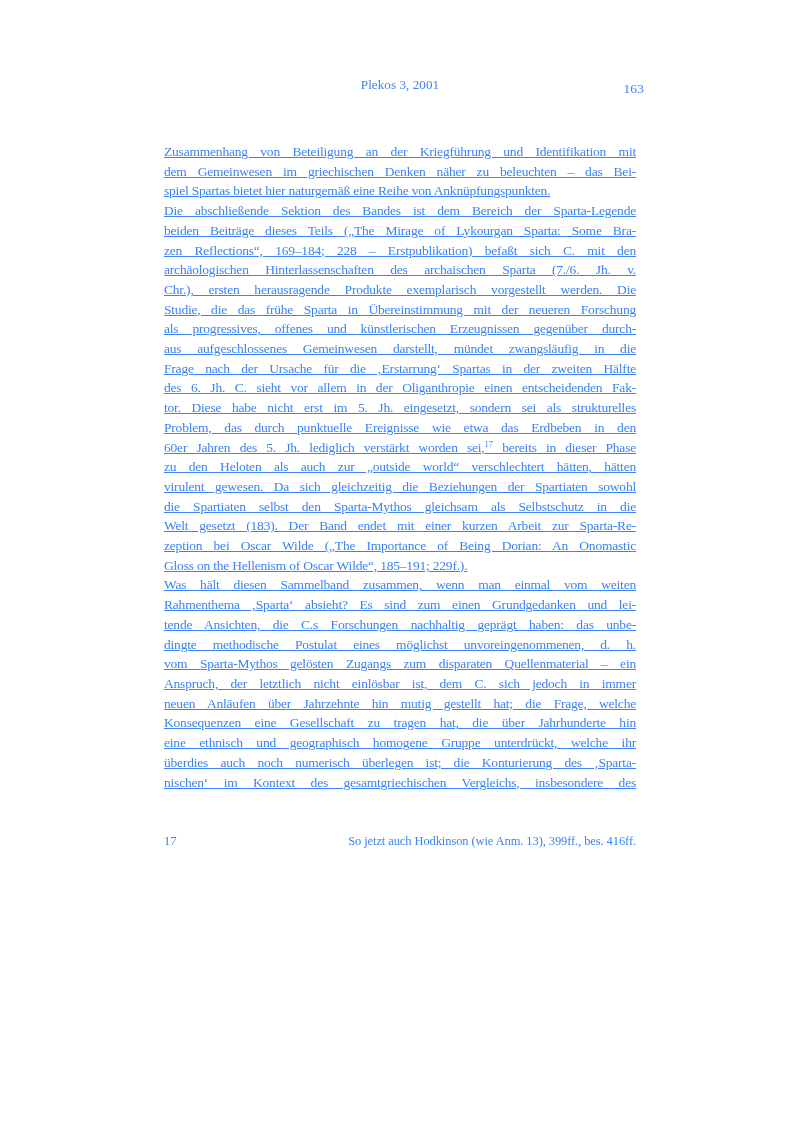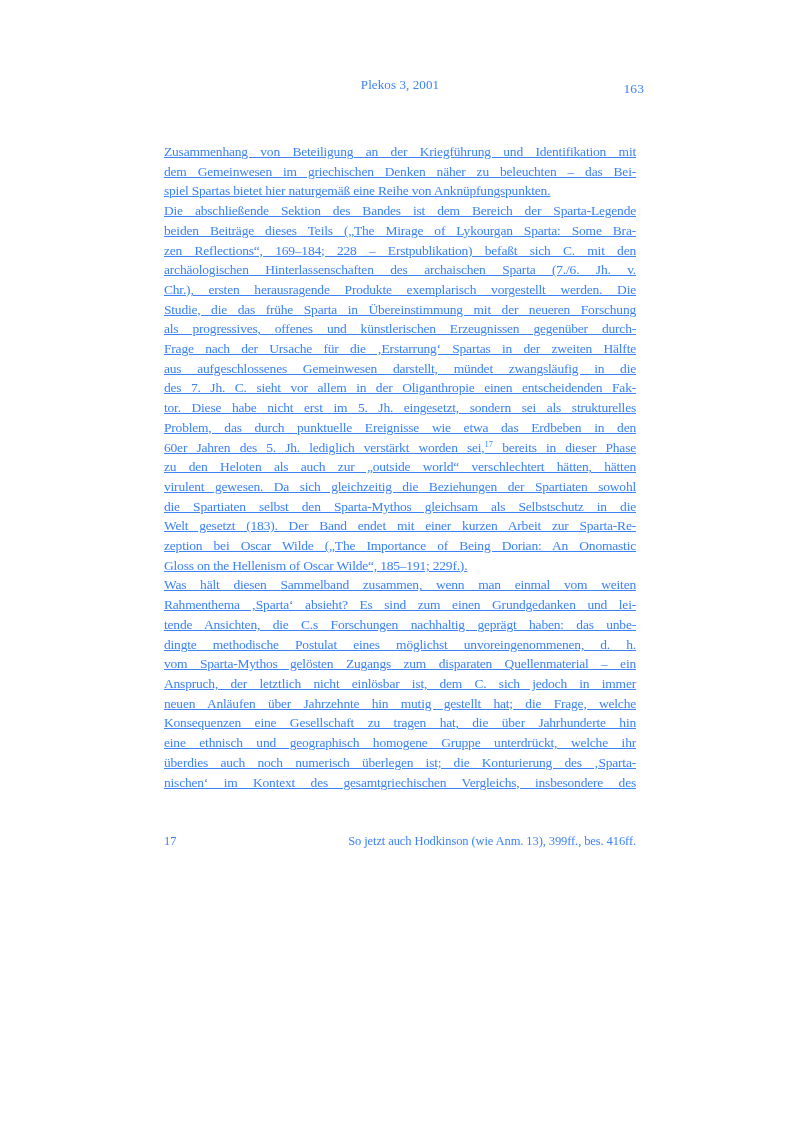--- a/index.html
+++ b/index.html
@@ -93,23 +93,23 @@
           <div class="line lastline">spiel Spartas bietet hier naturgemäß eine Reihe von Anknüpfungspunkten.</div>
         </div>
         <div class="para">
           <div class="line">Die abschließende Sektion des Bandes ist dem Bereich der Sparta-Legende</div>
           <div class="line">beiden Beiträge dieses Teils („The Mirage of Lykourgan Sparta: Some Bra-</div>
           <div class="line">zen Reflections“, 169–184; 228 – Erstpublikation) befaßt sich C. mit den</div>
           <div class="line">archäologischen Hinterlassenschaften des archaischen Sparta (7./6. Jh. v.</div>
           <div class="line">Chr.), ersten herausragende Produkte exemplarisch vorgestellt werden. Die</div>
           <div class="line">Studie, die das frühe Sparta in Übereinstimmung mit der neueren Forschung</div>
           <div class="line">als progressives, offenes und künstlerischen Erzeugnissen gegenüber durch-</div>
+          <div class="line">aus aufgeschlossenes Gemeinwesen darstellt, mündet zwangsläufig in die</div>
           <div class="line">Frage nach der Ursache für die ‚Erstarrung‘ Spartas in der zweiten Hälfte</div>
-          <div class="line">aus aufgeschlossenes Gemeinwesen darstellt, mündet zwangsläufig in die</div>
-          <div class="line">des 7. Jh. C. sieht vor allem in der Oliganthropie einen entscheidenden Fak-</div>
+          <div class="line">des 6. Jh. C. sieht vor allem in der Oliganthropie einen entscheidenden Fak-</div>
           <div class="line">tor. Diese habe nicht erst im 5. Jh. eingesetzt, sondern sei als strukturelles</div>
           <div class="line">Problem, das durch punktuelle Ereignisse wie etwa das Erdbeben in den</div>
           <div class="line">60er Jahren des 5. Jh. lediglich verstärkt worden sei,<sup>17</sup> bereits in dieser Phase</div>
           <div class="line">zu den Heloten als auch zur „outside world“ verschlechtert hätten, hätten</div>
           <div class="line">virulent gewesen. Da sich gleichzeitig die Beziehungen der Spartiaten sowohl</div>
           <div class="line">die Spartiaten selbst den Sparta-Mythos gleichsam als Selbstschutz in die</div>
           <div class="line">Welt gesetzt (183). Der Band endet mit einer kurzen Arbeit zur Sparta-Re-</div>
           <div class="line">zeption bei Oscar Wilde („The Importance of Being Dorian: An Onomastic</div>
           <div class="line lastline">Gloss on the Hellenism of Oscar Wilde“, 185–191; 229f.).</div>
         </div>

